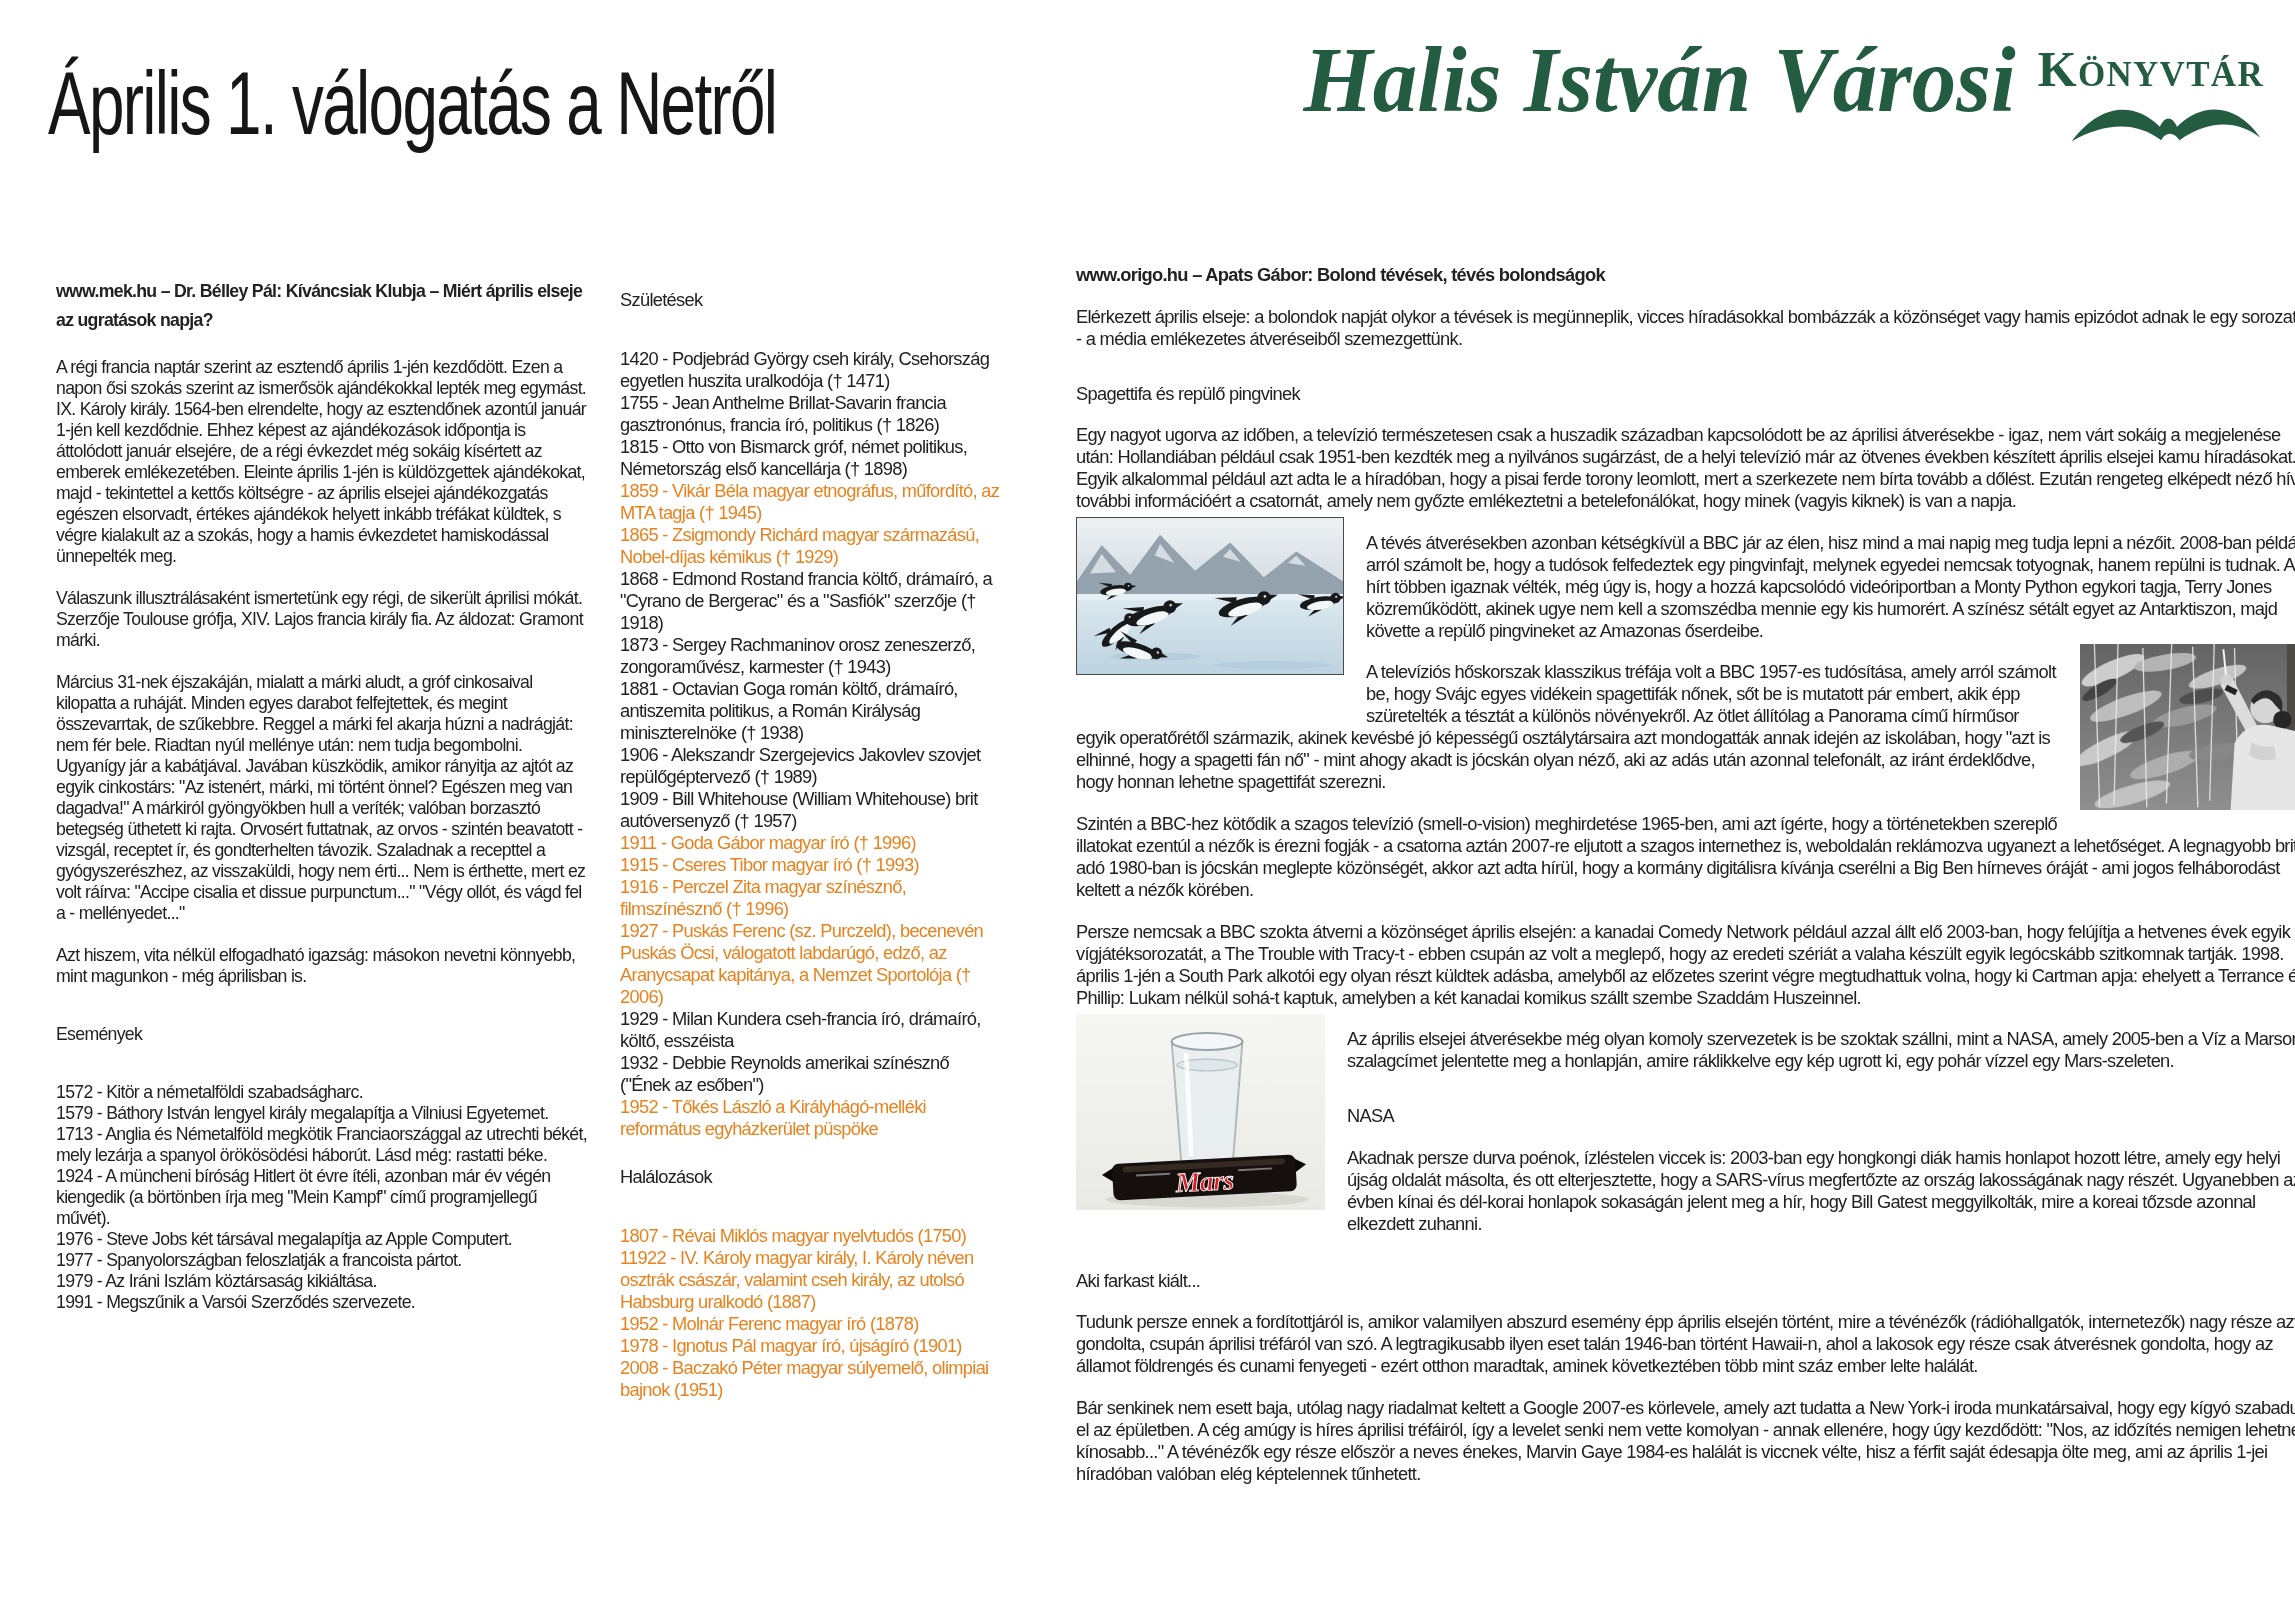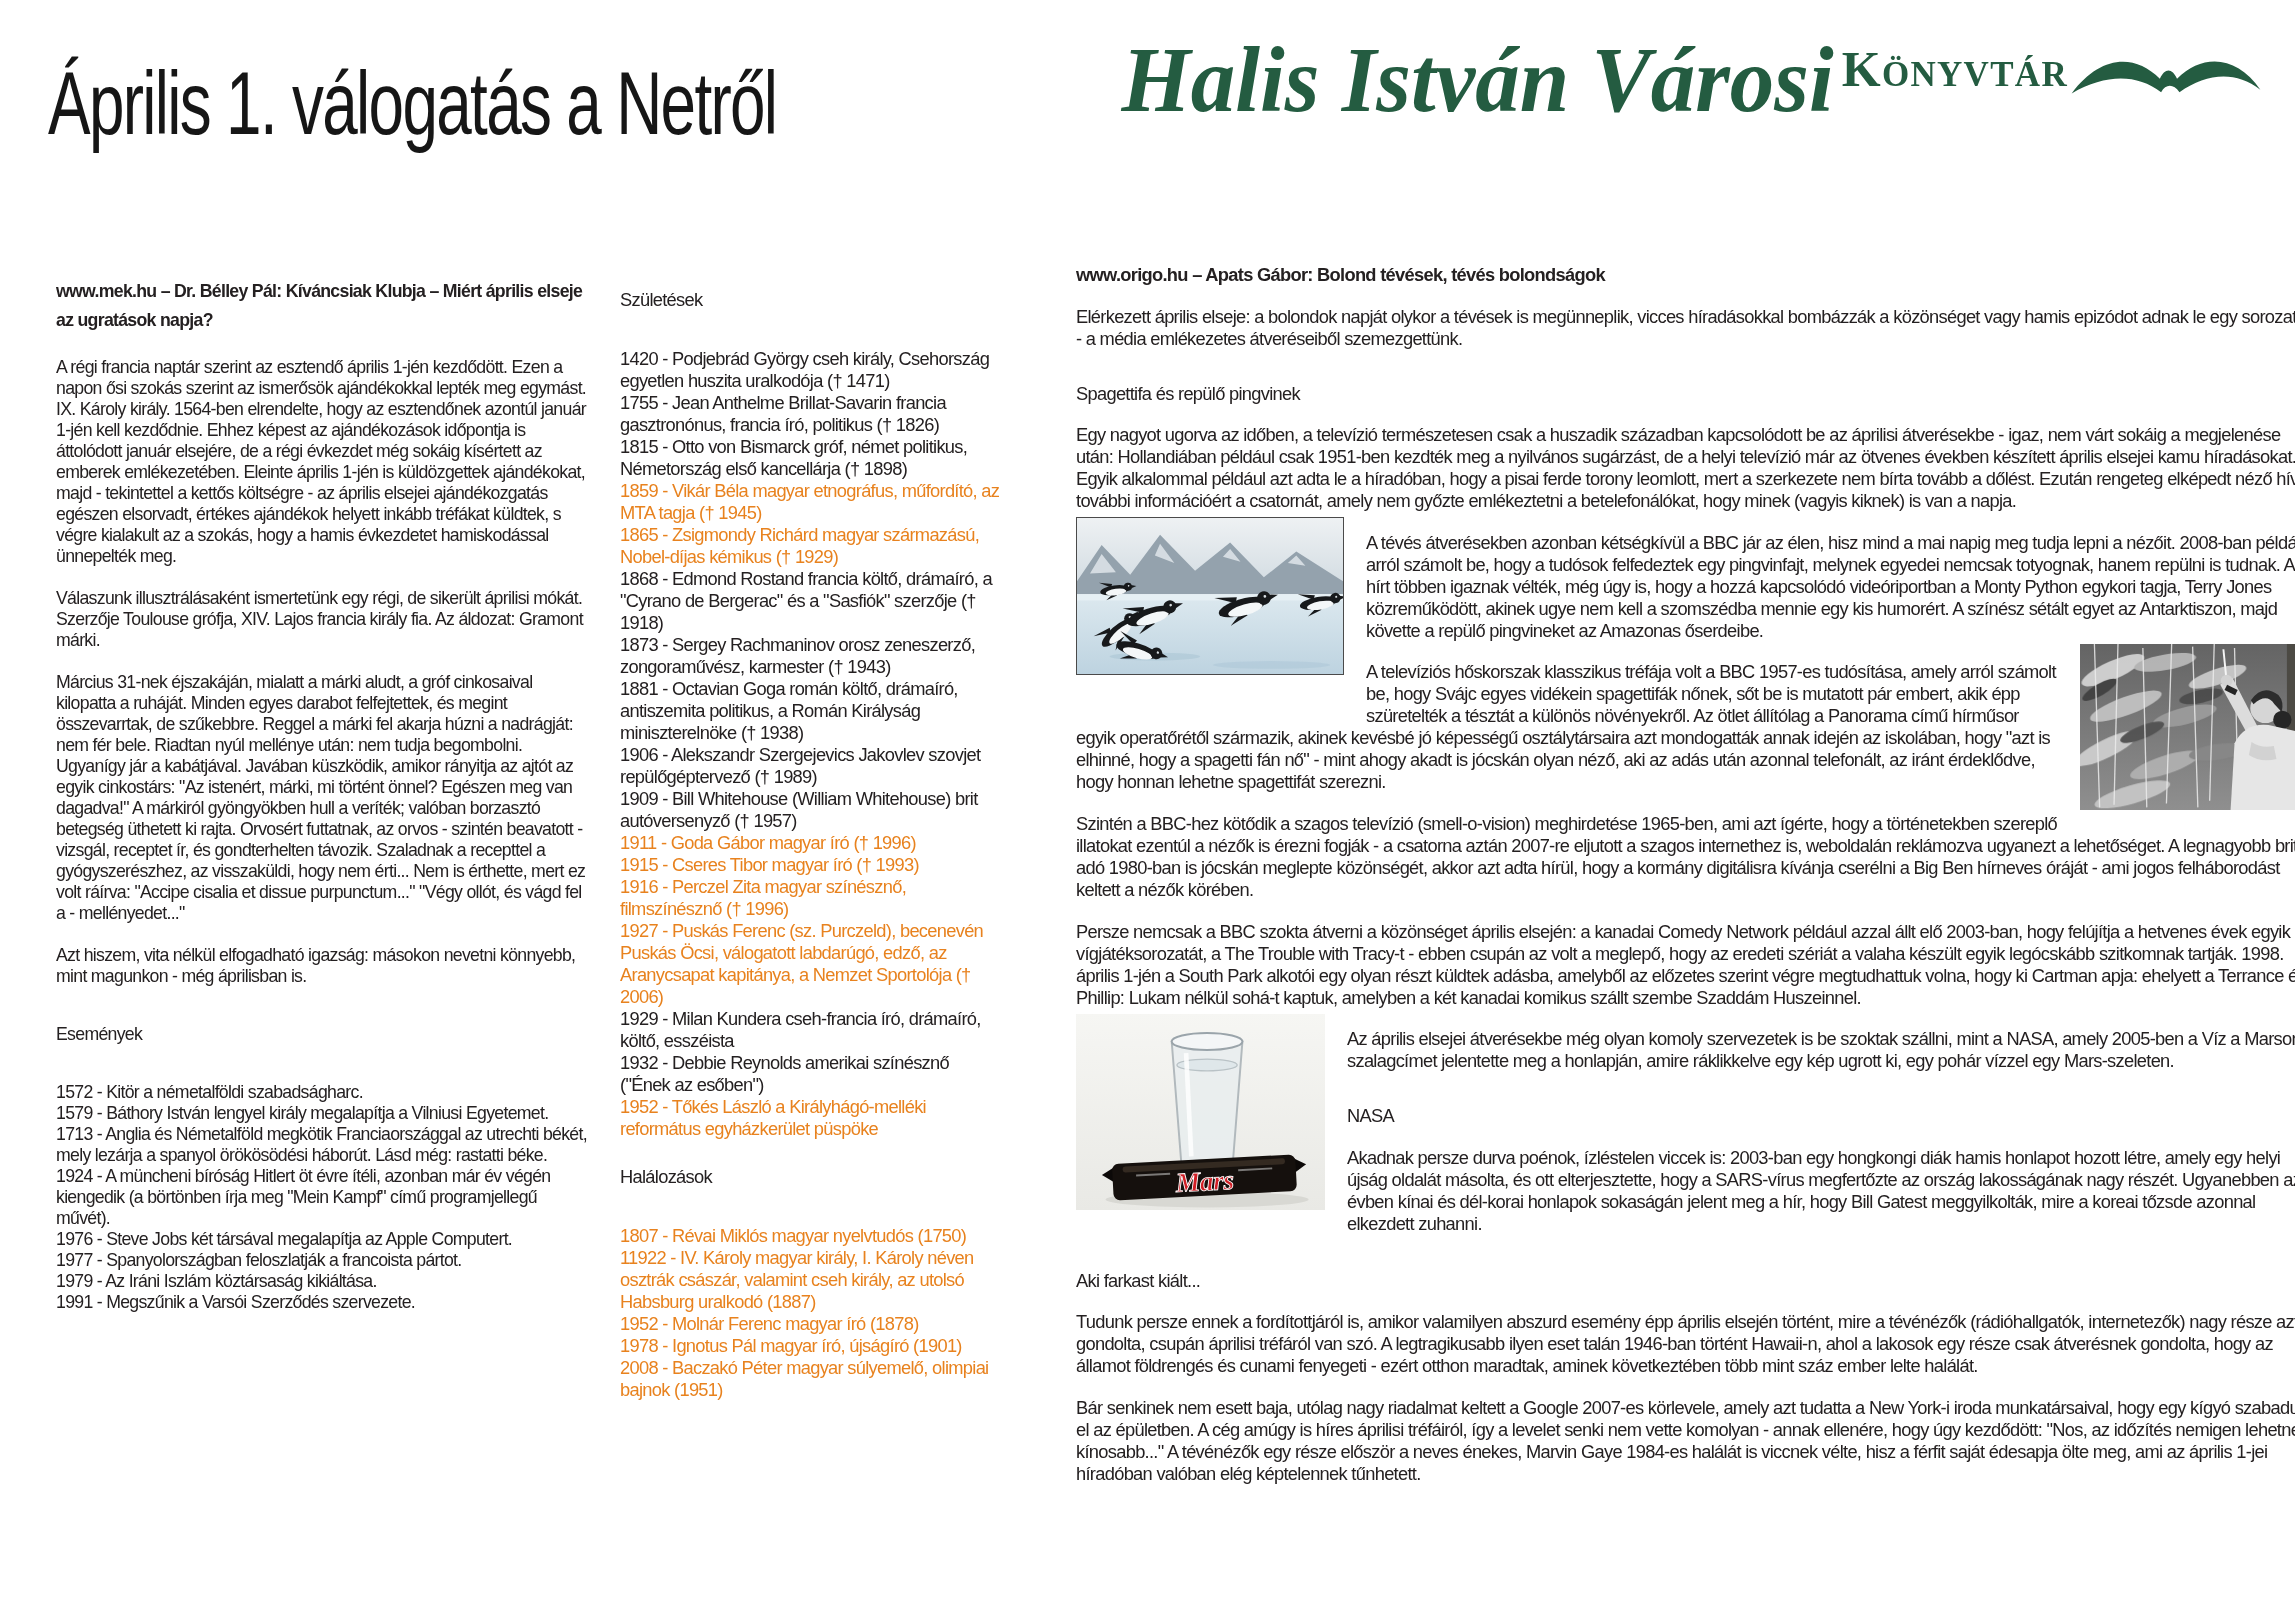--- a/index.html
+++ b/index.html
@@ -4,24 +4,24 @@
 <style>
   *{box-sizing:border-box}
   html,body{margin:0;padding:0;background:#fff}
   .page{position:relative;width:2295px;height:1623px;background:#ffffff;color:#242021;
         font-family:"Liberation Sans",sans-serif;overflow:hidden}
 
   
   .title{position:absolute;left:48px;top:51px;margin:0;font-size:76px;font-weight:400;
          color:#161616;letter-spacing:-2px;transform:scale(.84,1.18);transform-origin:left top;
          white-space:nowrap}
-  .logo{position:absolute;top:26px;right:31px;display:flex;align-items:flex-start;gap:8px;color:#245c41}
+  .logo{position:absolute;top:26px;right:31px;display:flex;align-items:flex-start;gap:22px;color:#245c41}
   .logo-name{font-family:"Liberation Serif",serif;font-style:italic;font-weight:700;font-size:89px;
              line-height:1.15;white-space:nowrap;transform:scaleY(1.05);transform-origin:top left}
-  .logo-right{display:flex;flex-direction:row;align-items:flex-start;padding-top:19.6px}
+  .logo-right{display:flex;flex-direction:column;align-items:flex-end;padding-top:19.6px}
   .logo-lib{font-family:"Liberation Serif",serif;font-weight:700;font-variant:small-caps;
             font-size:50px;line-height:.95;letter-spacing:1.3px}
   .logo-swoosh{width:196px;height:52px;margin-top:3.9px}
 
   
   .col{position:absolute}
   .col-left {left:56px;  top:277px; width:537px;  font-size:17.7px;line-height:21px;letter-spacing:-0.7px}
   .col-mid  {left:620px; top:289px; width:380px;  font-size:18.3px;line-height:22px;letter-spacing:-0.7px}
   .col-right{left:1076px;top:264px; width:1243px; font-size:18.3px;line-height:22px;letter-spacing:-0.7px}
 

